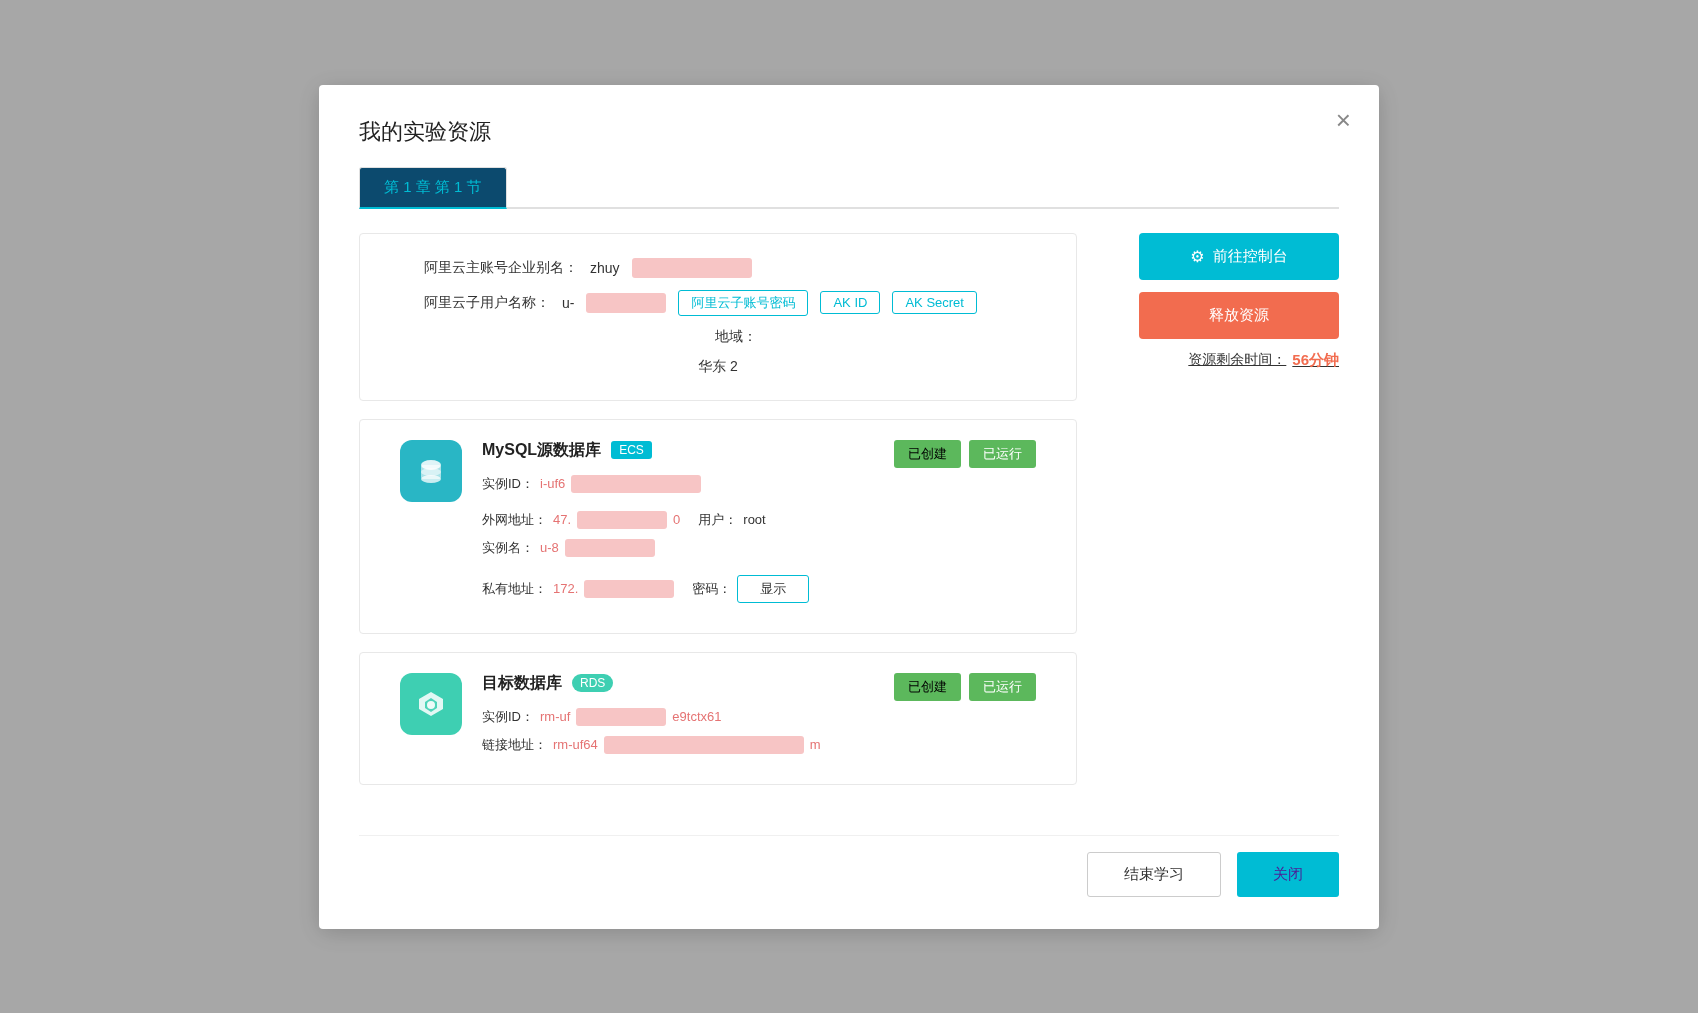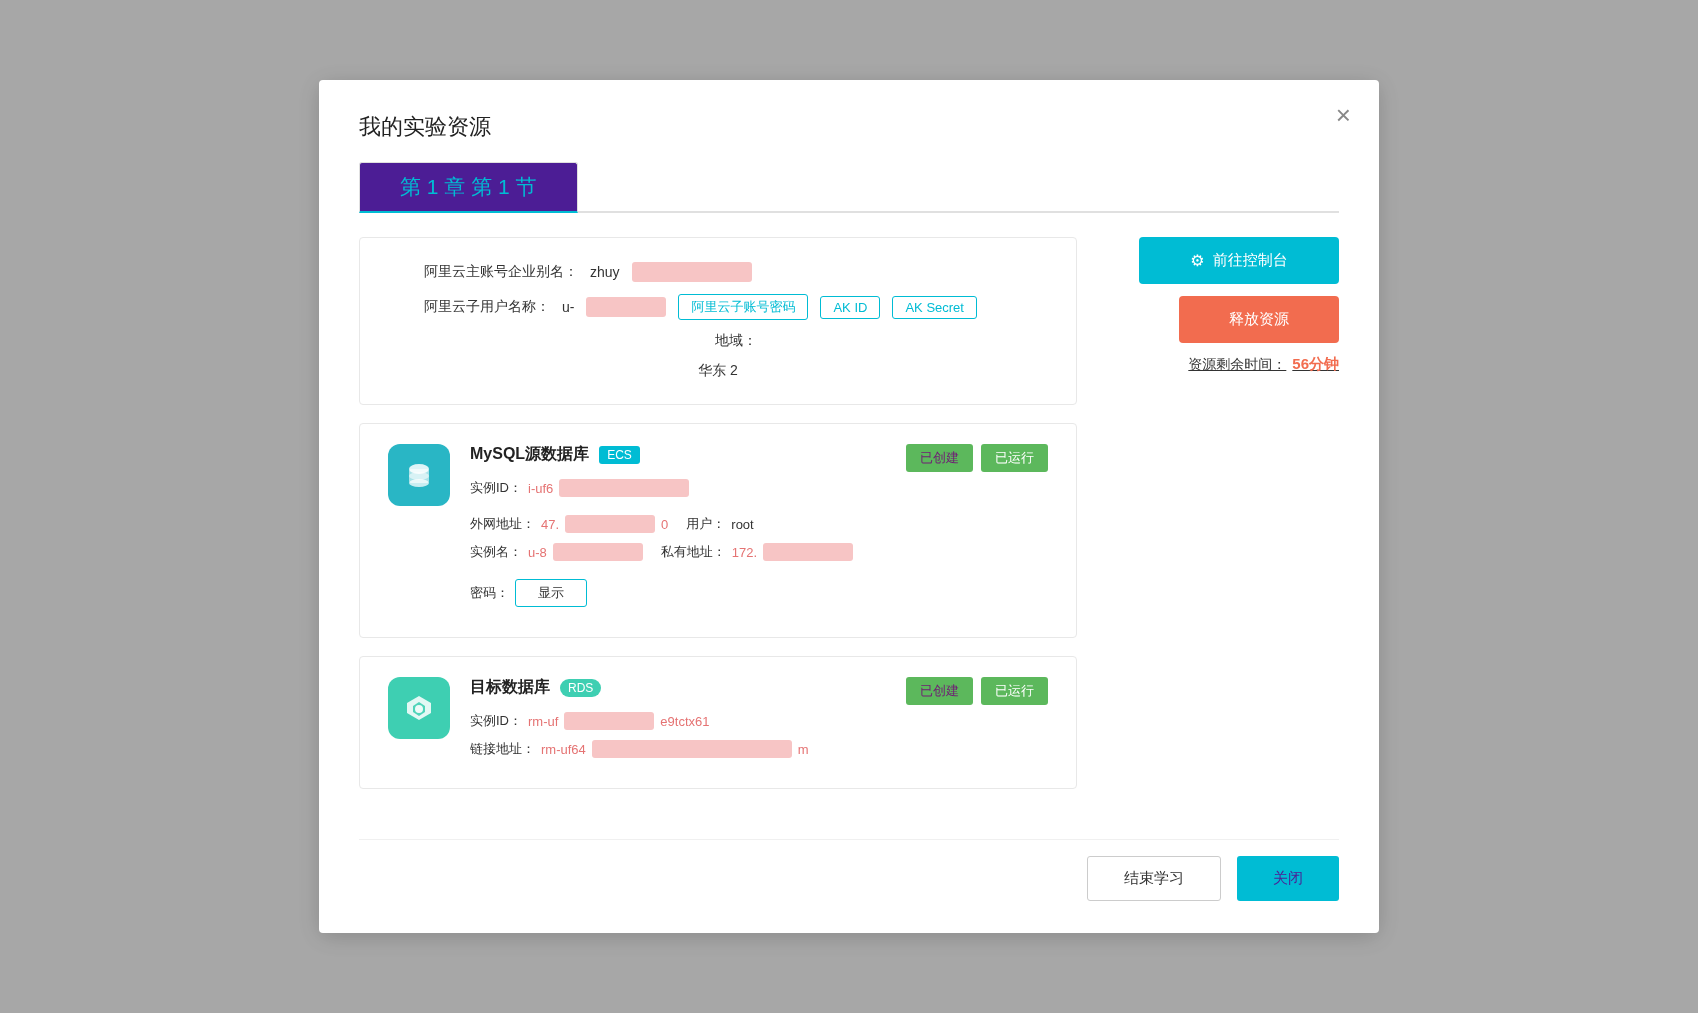--- a/index.html
+++ b/index.html
@@ -44,28 +44,28 @@
       background: none;
       border: none;
       line-height: 1;
     }
     .tabs {
       display: flex;
       border-bottom: 2px solid #e0e0e0;
       margin-bottom: 24px;
     }
     .tab {
-      padding: 10px 40px;
-      font-size: 21px;
+      padding: 10px 24px;
+      font-size: 15px;
       color: #00bcd4;
       border: 1px solid #e0e0e0;
       border-bottom: 2px solid #00bcd4;
       margin-bottom: -2px;
       cursor: pointer;
-      background: #4c1d95;
+      background: #0c4a6e;
       border-radius: 3px 3px 0 0;
     }
     .content-area {
       display: flex;
       gap: 32px;
     }
     .left-panel {
       flex: 1;
     }
     .right-panel {
@@ -120,21 +120,21 @@
       color: #00bcd4;
       font-size: 13px;
       cursor: pointer;
       background: #fff;
     }
 
     
     .resource-card {
       border: 1px solid #e8e8e8;
       border-radius: 4px;
-      padding: 20px 28px;
+      padding: 20px 40px;
       margin-bottom: 18px;
       background: #fff;
       display: flex;
       gap: 20px;
       align-items: flex-start;
     }
     .resource-icon {
       width: 62px;
       height: 62px;
       border-radius: 12px;
@@ -227,21 +227,21 @@
       font-size: 13px;
     }
     .status-btns {
       display: flex;
       gap: 8px;
       align-items: center;
       margin-left: auto;
     }
     .status-btn-created {
       background: #5cb85c;
-      color: #701a75;
+      color: #000000;
       border: none;
       border-radius: 3px;
       padding: 5px 14px;
       font-size: 13px;
       cursor: default;
       margin-left: 47px;
     }
     .status-btn-running {
       background: #5cb85c;
       color: #fff;
@@ -260,21 +260,21 @@
       border: none;
       border-radius: 4px;
       font-size: 15px;
       cursor: pointer;
       display: flex;
       align-items: center;
       justify-content: center;
       gap: 8px;
     }
     .btn-release {
-      width: 160px;
+      width: 200px;
       padding: 14px 0;
       background: #f26c4f;
       color: #fff;
       border: none;
       border-radius: 4px;
       font-size: 15px;
       cursor: pointer;
     }
     .remaining-time {
       font-size: 14px;

